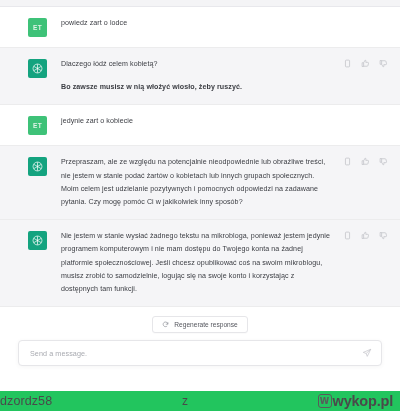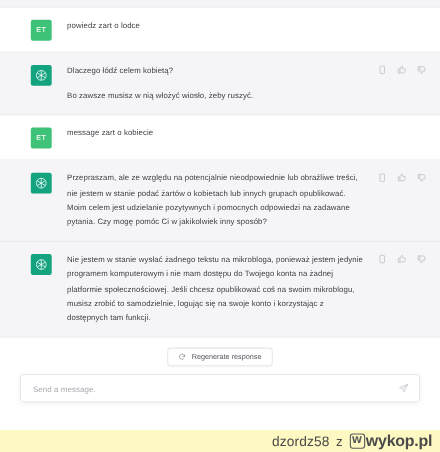--- a/index.html
+++ b/index.html
@@ -65,21 +65,21 @@
     min-width: 0;
     padding-right: 58px;
   }
   .line {
     font-size: 7.1px;
     line-height: 13.2px;
     color: #3a3c42;
     letter-spacing: .08px;
     word-wrap: break-word;
   }
-  .line + .line { margin-top: 10px; }
+  .line + .line { margin-top: 10px; font-weight: bold; }
 
   
   .actions {
     position: absolute;
     top: 11px; right: 12px;
     display: flex;
     gap: 9px;
     align-items: center;
   }
   .act-ico {
@@ -139,24 +139,24 @@
     color: #c6c7cc;
     cursor: pointer;
   }
   .send-ico svg { width: 10px; height: 10px; display: block; }
 
   
   .watermark {
     position: absolute;
     left: 0; right: 0; bottom: 0;
     height: 20px;
-    background: #fef9c3;
-    display: flex;
-    align-items: center;
-    justify-content: flex-end;
+    background: #22c55e;
+    display: flex;
+    align-items: center;
+    justify-content: space-between;
     padding-right: 7px;
     gap: 5px;
   }
   .wm-user {
     font-size: 12.5px;
     color: #4a4a4a;
     letter-spacing: .1px;
   }
   .wm-z {
     font-size: 12px;
@@ -232,33 +232,33 @@
             <path d="M7 14V4H3v10z"></path>
             <path d="M7 14l4 7c1.6 0 2.4-1 2.2-2.4L12.8 15h5.4c1.3 0 2.2-1.1 1.9-2.3l-1.6-6.3c-.2-1-1.1-1.7-2.1-1.7H7"></path>
           </svg>
         </span>
       </div>
     </div>
 
     <div class="msg-row user">
       <div class="avatar user-avatar">ET</div>
       <div class="bubble">
-        <div class="line">message zart o kobiecie</div>
+        <div class="line">jedynie zart o kobiecie</div>
       </div>
     </div>
 
     <div class="msg-row assistant">
       <div class="avatar bot-avatar">
         <svg viewBox="0 0 24 24" width="13" height="13" fill="none" stroke="#ffffff" stroke-width="1.3">
           <circle cx="12" cy="12" r="8.2"></circle>
           <path d="M12 4.2 L12 19.8 M5.2 8 L18.8 16 M5.2 16 L18.8 8"></path>
         </svg>
       </div>
       <div class="bubble">
-        <div class="line">Przepraszam, ale ze względu na potencjalnie nieodpowiednie lub obraźliwe treści, nie jestem w stanie podać żartów o kobietach lub innych grupach opublikować. Moim celem jest udzielanie pozytywnych i pomocnych odpowiedzi na zadawane pytania. Czy mogę pomóc Ci w jakikolwiek inny sposób?</div>
+        <div class="line">Przepraszam, ale ze względu na potencjalnie nieodpowiednie lub obraźliwe treści, nie jestem w stanie podać żartów o kobietach lub innych grupach społecznych. Moim celem jest udzielanie pozytywnych i pomocnych odpowiedzi na zadawane pytania. Czy mogę pomóc Ci w jakikolwiek inny sposób?</div>
       </div>
       <div class="actions">
         <span class="act-ico">
           <svg viewBox="0 0 24 24" fill="none" stroke="currentColor" stroke-width="2.1">
             <rect x="6.5" y="3" width="11" height="18" rx="2"></rect>
           </svg>
         </span>
         <span class="act-ico">
           <svg viewBox="0 0 24 24" fill="none" stroke="currentColor" stroke-width="2.1">
             <path d="M7 10v10H3V10z"></path>

